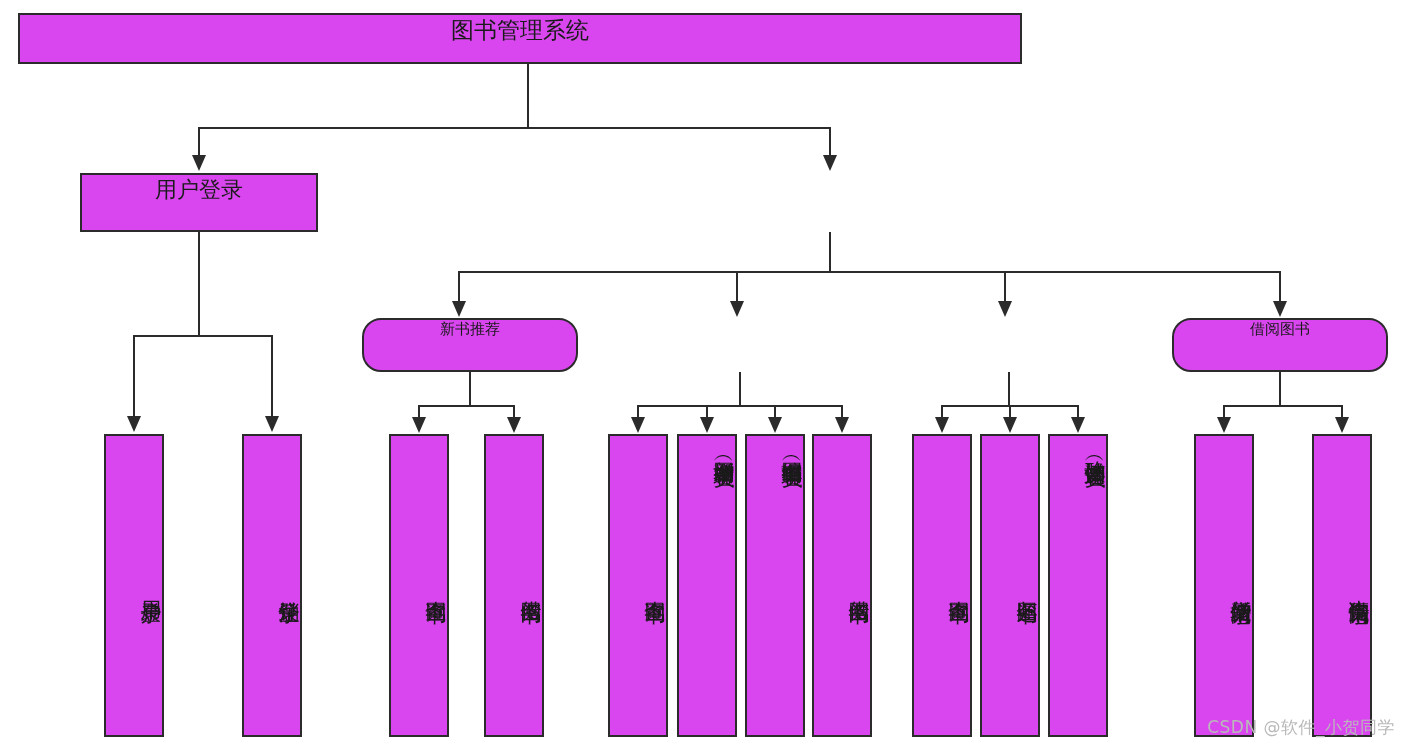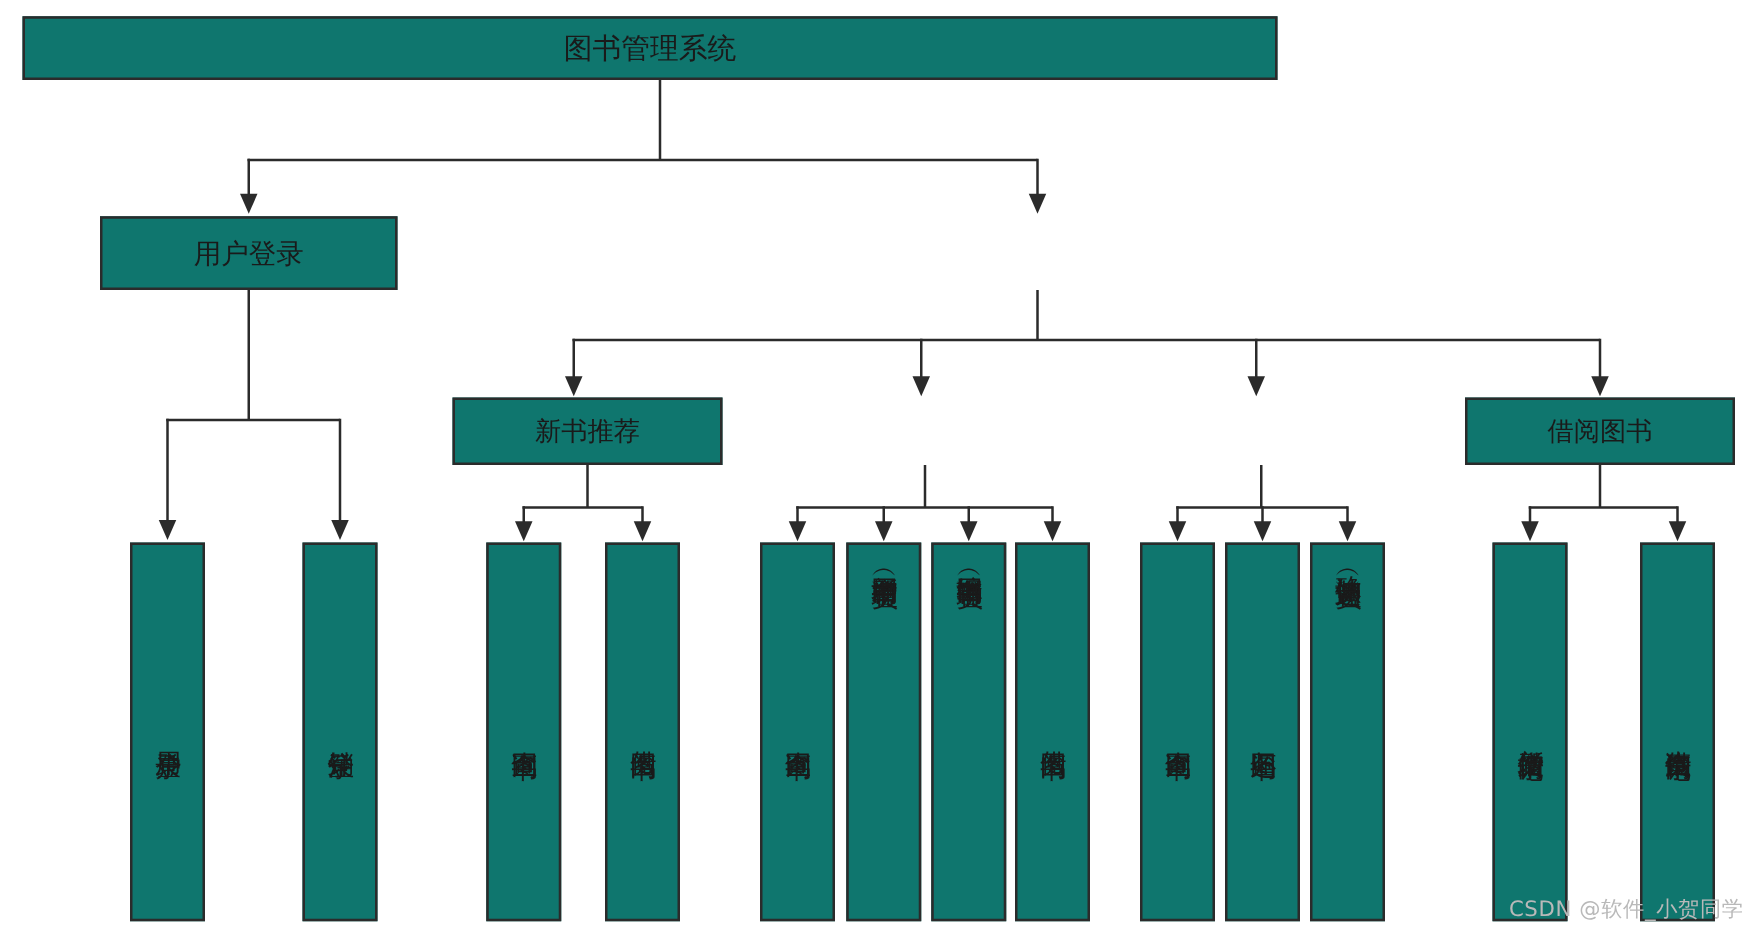--- a/index.html
+++ b/index.html
@@ -14,34 +14,35 @@
     position: relative;
     width: 1405px;
     height: 747px;
     background: #ffffff;
     overflow: hidden;
   }
   .node {
     position: absolute;
     box-sizing: border-box;
     border: 2px solid #2b2b2b;
-    background: #0f766e;
+    background: #d946ef;
     display: flex;
-    align-items: center;
+    align-items: flex-start;
     justify-content: center;
     color: #1a1a1a;
   }
   .node.root {
     font-size: 23px;
   }
   .node.lvl2 {
     font-size: 22px;
   }
   .node.lvl3 {
-    font-size: 21px;
+    font-size: 15px;
+    border-radius: 19px;
   }
   .node.leaf {
     font-size: 21px;
     writing-mode: vertical-rl;
     text-orientation: upright;
     line-height: 1.12;
     letter-spacing: 1px;
     padding-top: 8px;
     padding-bottom: 8px;
     justify-content: flex-start;

